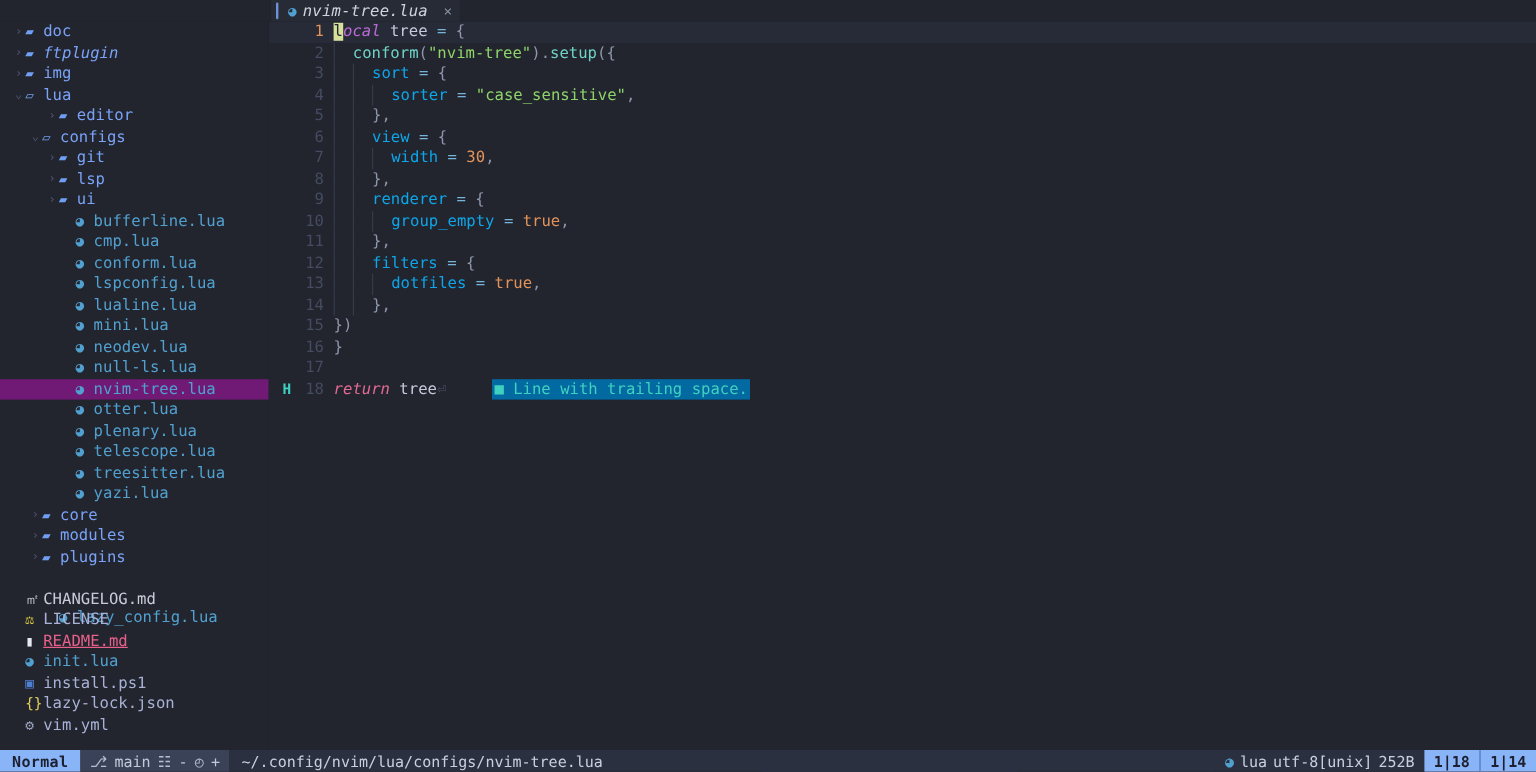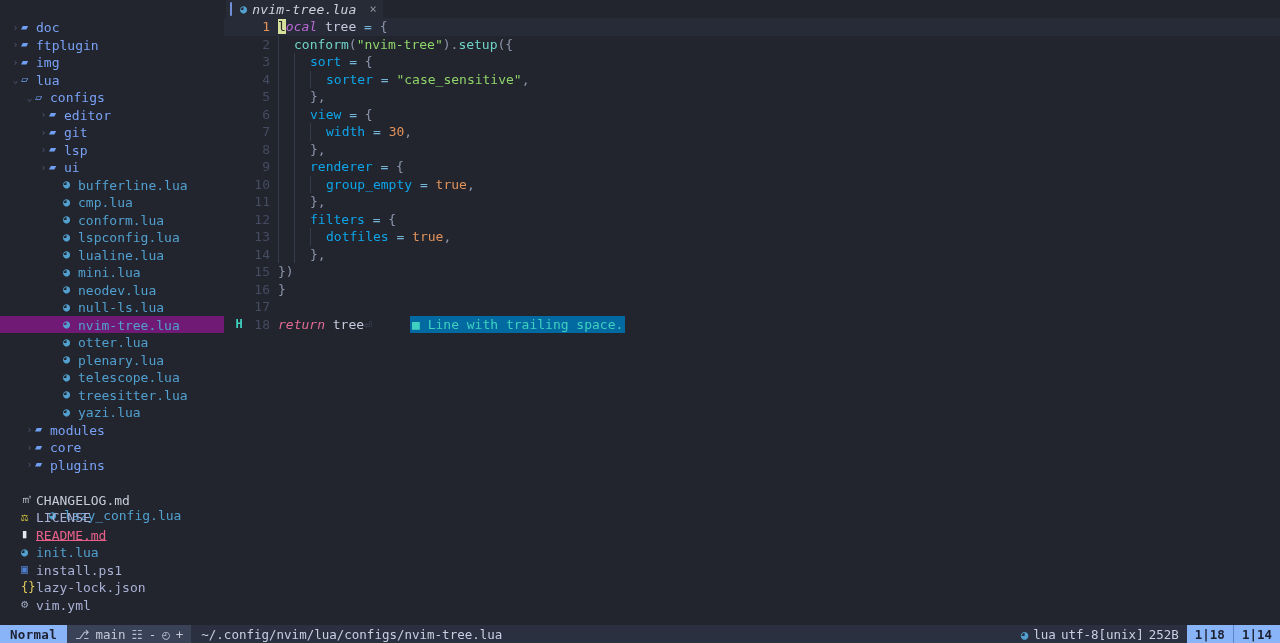--- a/index.html
+++ b/index.html
@@ -126,44 +126,44 @@
     <div class="tab">
       <span class="tab-sep"></span>
       <span class="tab-icon">◕</span>
       <span class="tab-label">nvim-tree.lua</span>
       <span class="tab-close">×</span>
     </div>
   </div>
 
   <div id="sidebar">
       <div class="tree-row"><span class="inner" style="padding-left: 10px;"><span class="chev">›</span><span class="ico c-dirico">▰</span><span class="nm c-dir">doc</span></span></div>
-      <div class="tree-row"><span class="inner" style="padding-left: 10px;"><span class="chev">›</span><span class="ico c-dirico">▰</span><span class="nm c-dir">ftplugin</span></span></div>
+      <div class="tree-row"><span class="inner" style="padding-left: 10px; font-style: italic;"><span class="chev">›</span><span class="ico c-dirico">▰</span><span class="nm c-dir">ftplugin</span></span></div>
       <div class="tree-row"><span class="inner" style="padding-left: 10px;"><span class="chev">›</span><span class="ico c-dirico">▰</span><span class="nm c-dir">img</span></span></div>
       <div class="tree-row"><span class="inner" style="padding-left: 10px;"><span class="chev">⌄</span><span class="ico c-dirico">▱</span><span class="nm c-dir">lua</span></span></div>
+      <div class="tree-row"><span class="inner" style="padding-left: 38px;"><span class="chev">›</span><span class="ico c-dirico">▰</span><span class="nm c-dir">editor</span></span></div>
       <div class="tree-row"><span class="inner" style="padding-left: 24px;"><span class="chev">⌄</span><span class="ico c-dirico">▱</span><span class="nm c-dir">configs</span></span></div>
-      <div class="tree-row"><span class="inner" style="padding-left: 38px;"><span class="chev">›</span><span class="ico c-dirico">▰</span><span class="nm c-dir">editor</span></span></div>
       <div class="tree-row"><span class="inner" style="padding-left: 38px;"><span class="chev">›</span><span class="ico c-dirico">▰</span><span class="nm c-dir">git</span></span></div>
       <div class="tree-row"><span class="inner" style="padding-left: 38px;"><span class="chev">›</span><span class="ico c-dirico">▰</span><span class="nm c-dir">lsp</span></span></div>
       <div class="tree-row"><span class="inner" style="padding-left: 38px;"><span class="chev">›</span><span class="ico c-dirico">▰</span><span class="nm c-dir">ui</span></span></div>
       <div class="tree-row"><span class="inner" style="padding-left: 52px;"><span class="chev"></span><span class="ico c-lua">◕</span><span class="nm c-lua">bufferline.lua</span></span></div>
       <div class="tree-row"><span class="inner" style="padding-left: 52px;"><span class="chev"></span><span class="ico c-lua">◕</span><span class="nm c-lua">cmp.lua</span></span></div>
       <div class="tree-row"><span class="inner" style="padding-left: 52px;"><span class="chev"></span><span class="ico c-lua">◕</span><span class="nm c-lua">conform.lua</span></span></div>
       <div class="tree-row"><span class="inner" style="padding-left: 52px;"><span class="chev"></span><span class="ico c-lua">◕</span><span class="nm c-lua">lspconfig.lua</span></span></div>
       <div class="tree-row"><span class="inner" style="padding-left: 52px;"><span class="chev"></span><span class="ico c-lua">◕</span><span class="nm c-lua">lualine.lua</span></span></div>
       <div class="tree-row"><span class="inner" style="padding-left: 52px;"><span class="chev"></span><span class="ico c-lua">◕</span><span class="nm c-lua">mini.lua</span></span></div>
       <div class="tree-row"><span class="inner" style="padding-left: 52px;"><span class="chev"></span><span class="ico c-lua">◕</span><span class="nm c-lua">neodev.lua</span></span></div>
       <div class="tree-row"><span class="inner" style="padding-left: 52px;"><span class="chev"></span><span class="ico c-lua">◕</span><span class="nm c-lua">null-ls.lua</span></span></div>
       <div class="tree-row selected"><span class="inner" style="padding-left: 52px;"><span class="chev"></span><span class="ico c-lua">◕</span><span class="nm c-lua">nvim-tree.lua</span></span></div>
       <div class="tree-row"><span class="inner" style="padding-left: 52px;"><span class="chev"></span><span class="ico c-lua">◕</span><span class="nm c-lua">otter.lua</span></span></div>
       <div class="tree-row"><span class="inner" style="padding-left: 52px;"><span class="chev"></span><span class="ico c-lua">◕</span><span class="nm c-lua">plenary.lua</span></span></div>
       <div class="tree-row"><span class="inner" style="padding-left: 52px;"><span class="chev"></span><span class="ico c-lua">◕</span><span class="nm c-lua">telescope.lua</span></span></div>
       <div class="tree-row"><span class="inner" style="padding-left: 52px;"><span class="chev"></span><span class="ico c-lua">◕</span><span class="nm c-lua">treesitter.lua</span></span></div>
       <div class="tree-row"><span class="inner" style="padding-left: 52px;"><span class="chev"></span><span class="ico c-lua">◕</span><span class="nm c-lua">yazi.lua</span></span></div>
+      <div class="tree-row"><span class="inner" style="padding-left: 24px;"><span class="chev">›</span><span class="ico c-dirico">▰</span><span class="nm c-dir">core</span></span></div>
       <div class="tree-row"><span class="inner" style="padding-left: 24px;"><span class="chev">›</span><span class="ico c-dirico">▰</span><span class="nm c-dir">modules</span></span></div>
-      <div class="tree-row"><span class="inner" style="padding-left: 24px;"><span class="chev">›</span><span class="ico c-dirico">▰</span><span class="nm c-dir">core</span></span></div>
       <div class="tree-row"><span class="inner" style="padding-left: 24px;"><span class="chev">›</span><span class="ico c-dirico">▰</span><span class="nm c-dir">plugins</span></span></div>
       <div class="tree-row"><span class="inner" style="padding-left: 38px; margin-top: 33px;"><span class="chev"></span><span class="ico c-lua">◕</span><span class="nm c-lua">lazy_config.lua</span></span></div>
       <div class="tree-row"><span class="inner" style="padding-left: 10px;"><span class="chev"></span><span class="ico c-md">㎡</span><span class="nm c-md">CHANGELOG.md</span></span></div>
       <div class="tree-row"><span class="inner" style="padding-left: 10px;"><span class="chev"></span><span class="ico c-license">⚖</span><span class="nm c-file">LICENSE</span></span></div>
       <div class="tree-row"><span class="inner" style="padding-left: 10px;"><span class="chev"></span><span class="ico c-book">▮</span><span class="nm c-readme">README.md</span></span></div>
       <div class="tree-row"><span class="inner" style="padding-left: 10px;"><span class="chev"></span><span class="ico c-lua">◕</span><span class="nm c-lua">init.lua</span></span></div>
       <div class="tree-row"><span class="inner" style="padding-left: 10px;"><span class="chev"></span><span class="ico c-ps1">▣</span><span class="nm c-file">install.ps1</span></span></div>
       <div class="tree-row"><span class="inner" style="padding-left: 10px;"><span class="chev"></span><span class="ico c-json">{}</span><span class="nm c-file">lazy-lock.json</span></span></div>
       <div class="tree-row"><span class="inner" style="padding-left: 10px;"><span class="chev"></span><span class="ico c-yml">⚙</span><span class="nm c-file">vim.yml</span></span></div>
     </div>

